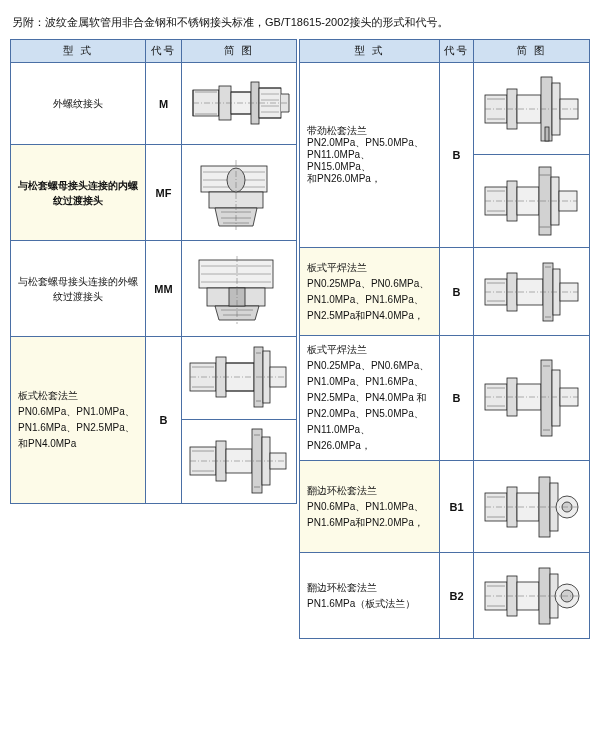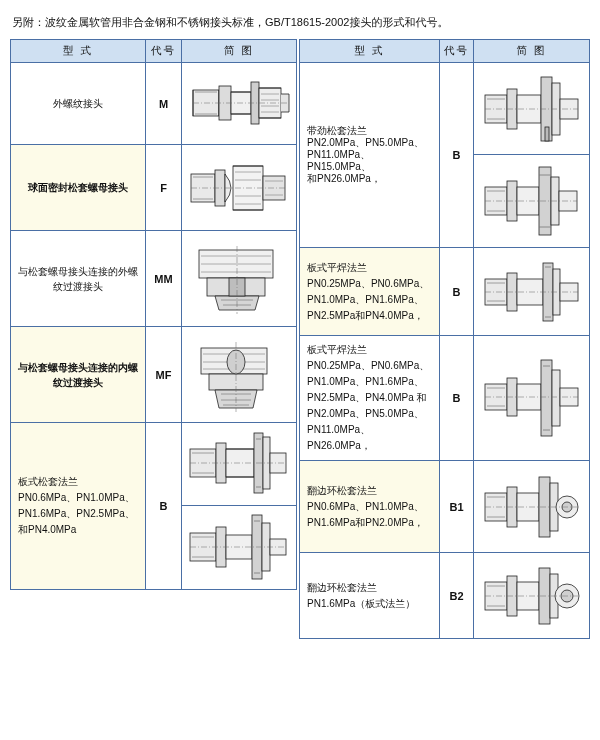--- a/index.html
+++ b/index.html
@@ -117,72 +117,52 @@
                 <rect x="74" y="20" width="22" height="30" fill="#ededed"></rect>
                 <path d="M74 20 L96 20 M74 50 L96 50"></path>
                 <path d="M76 26 L94 26 M76 32 L94 32 M76 38 L94 38 M76 44 L94 44" stroke="#999"></path>
                 <path d="M96 26 L104 26 L104 44 L96 44" fill="#e5e5e5"></path>
                 <path d="M8 35 L104 35" stroke="#666" stroke-dasharray="6 2 1 2" stroke-width="0.5"></path>
               </g>
             </svg>
           </td>
         </tr>
 
-        <tr style="height:86px;">
-          <td class="type center shade bold">球面密封松套螺母接头</td>
-          <td class="code plain">F</td>
-          <td class="pic">
-            <svg class="fig" width="108" height="76" viewBox="0 0 108 76">
-              <g stroke="#222" stroke-width="0.8" fill="none">
-                <rect x="6" y="24" width="24" height="28" fill="#e9e9e9"></rect>
-                <path d="M8 27 L28 27 M8 49 L28 49" stroke="#888"></path>
-                <rect x="30" y="20" width="10" height="36" fill="#dcdcdc"></rect>
-                <path d="M40 24 Q52 38 40 52 Z" fill="#ececec"></path>
-                <rect x="48" y="16" width="30" height="44" fill="#f2f2f2"></rect>
-                <path d="M48 16 L78 16 M48 60 L78 60"></path>
-                <path d="M50 22 L76 22 M50 30 L76 30 M50 46 L76 46 M50 54 L76 54" stroke="#999"></path>
-                <rect x="78" y="26" width="22" height="24" fill="#e3e3e3"></rect>
-                <path d="M80 31 L98 31 M80 45 L98 45" stroke="#999"></path>
-                <path d="M6 38 L100 38" stroke="#666" stroke-dasharray="6 2 1 2" stroke-width="0.5"></path>
+
+        <tr style="height:96px;">
+          <td class="type center shade bold" style="white-space:pre-line;">与松套螺母接头连接的内螺纹过渡接头</td>
+          <td class="code plain">MF</td>
+          <td class="pic">
+            <svg class="fig" width="108" height="86" viewBox="0 0 108 86">
+              <g stroke="#222" stroke-width="0.8" fill="none">
+                <rect x="16" y="16" width="66" height="26" fill="#efefef"></rect>
+                <path d="M18 22 L80 22 M18 30 L80 30 M18 37 L80 37" stroke="#999"></path>
+                <rect x="24" y="42" width="54" height="16" fill="#e2e2e2"></rect>
+                <path d="M30 58 L72 58 L68 76 L34 76 Z" fill="#d8d8d8"></path>
+                <path d="M36 62 L66 62 M36 68 L66 68 M38 73 L64 73" stroke="#888"></path>
+                <ellipse cx="51" cy="30" rx="9" ry="12" fill="#cfcfcf"></ellipse>
+                <path d="M51 10 L51 80" stroke="#666" stroke-dasharray="6 2 1 2" stroke-width="0.5"></path>
               </g>
             </svg>
           </td>
         </tr>
 
         <tr style="height:96px;">
           <td class="type center plain" style="white-space:pre-line;">与松套螺母接头连接的外螺纹过渡接头</td>
           <td class="code plain">MM</td>
           <td class="pic">
             <svg class="fig" width="108" height="86" viewBox="0 0 108 86">
               <g stroke="#222" stroke-width="0.8" fill="none">
                 <rect x="14" y="14" width="74" height="28" fill="#f0f0f0"></rect>
                 <path d="M16 20 L86 20 M16 28 L86 28 M16 36 L86 36" stroke="#999"></path>
                 <rect x="22" y="42" width="58" height="18" fill="#e0e0e0"></rect>
                 <path d="M30 60 L74 60 L70 74 L34 74 Z" fill="#d6d6d6"></path>
                 <path d="M36 64 L68 64 M38 69 L66 69" stroke="#888"></path>
                 <rect x="44" y="42" width="16" height="18" fill="#bdbdbd"></rect>
                 <path d="M52 10 L52 78" stroke="#666" stroke-dasharray="6 2 1 2" stroke-width="0.5"></path>
-              </g>
-            </svg>
-          </td>
-        </tr>
-
-        <tr style="height:96px;">
-          <td class="type center shade bold" style="white-space:pre-line;">与松套螺母接头连接的内螺纹过渡接头</td>
-          <td class="code plain">MF</td>
-          <td class="pic">
-            <svg class="fig" width="108" height="86" viewBox="0 0 108 86">
-              <g stroke="#222" stroke-width="0.8" fill="none">
-                <rect x="16" y="16" width="66" height="26" fill="#efefef"></rect>
-                <path d="M18 22 L80 22 M18 30 L80 30 M18 37 L80 37" stroke="#999"></path>
-                <rect x="24" y="42" width="54" height="16" fill="#e2e2e2"></rect>
-                <path d="M30 58 L72 58 L68 76 L34 76 Z" fill="#d8d8d8"></path>
-                <path d="M36 62 L66 62 M36 68 L66 68 M38 73 L64 73" stroke="#888"></path>
-                <ellipse cx="51" cy="30" rx="9" ry="12" fill="#cfcfcf"></ellipse>
-                <path d="M51 10 L51 80" stroke="#666" stroke-dasharray="6 2 1 2" stroke-width="0.5"></path>
               </g>
             </svg>
           </td>
         </tr>
 
 
         <tr style="height:166px;margin-left:48px;">
           <td class="type shade" style="white-space:pre-line;line-height:16px;">板式松套法兰
 PN0.6MPa、PN1.0MPa、
 PN1.6MPa、PN2.5MPa、

